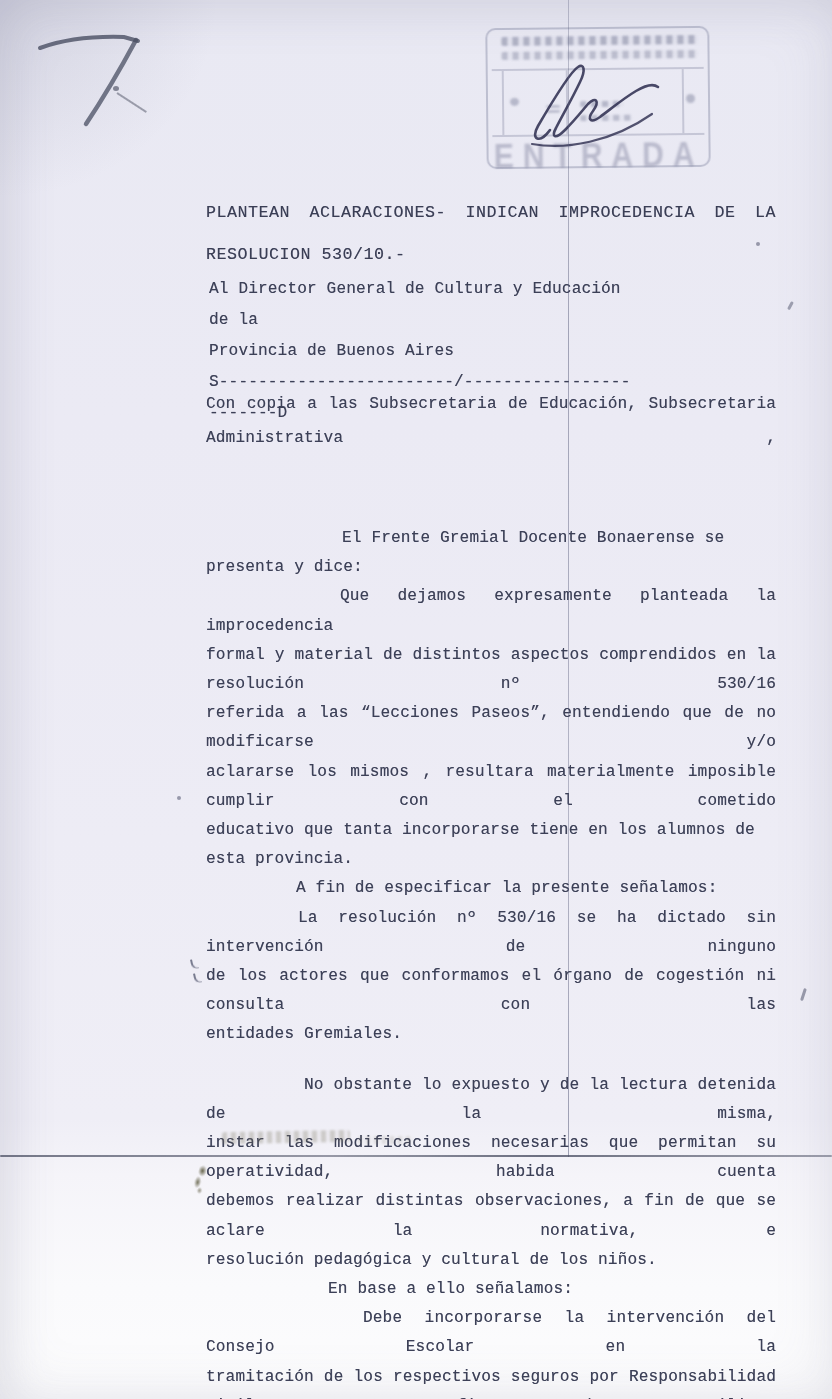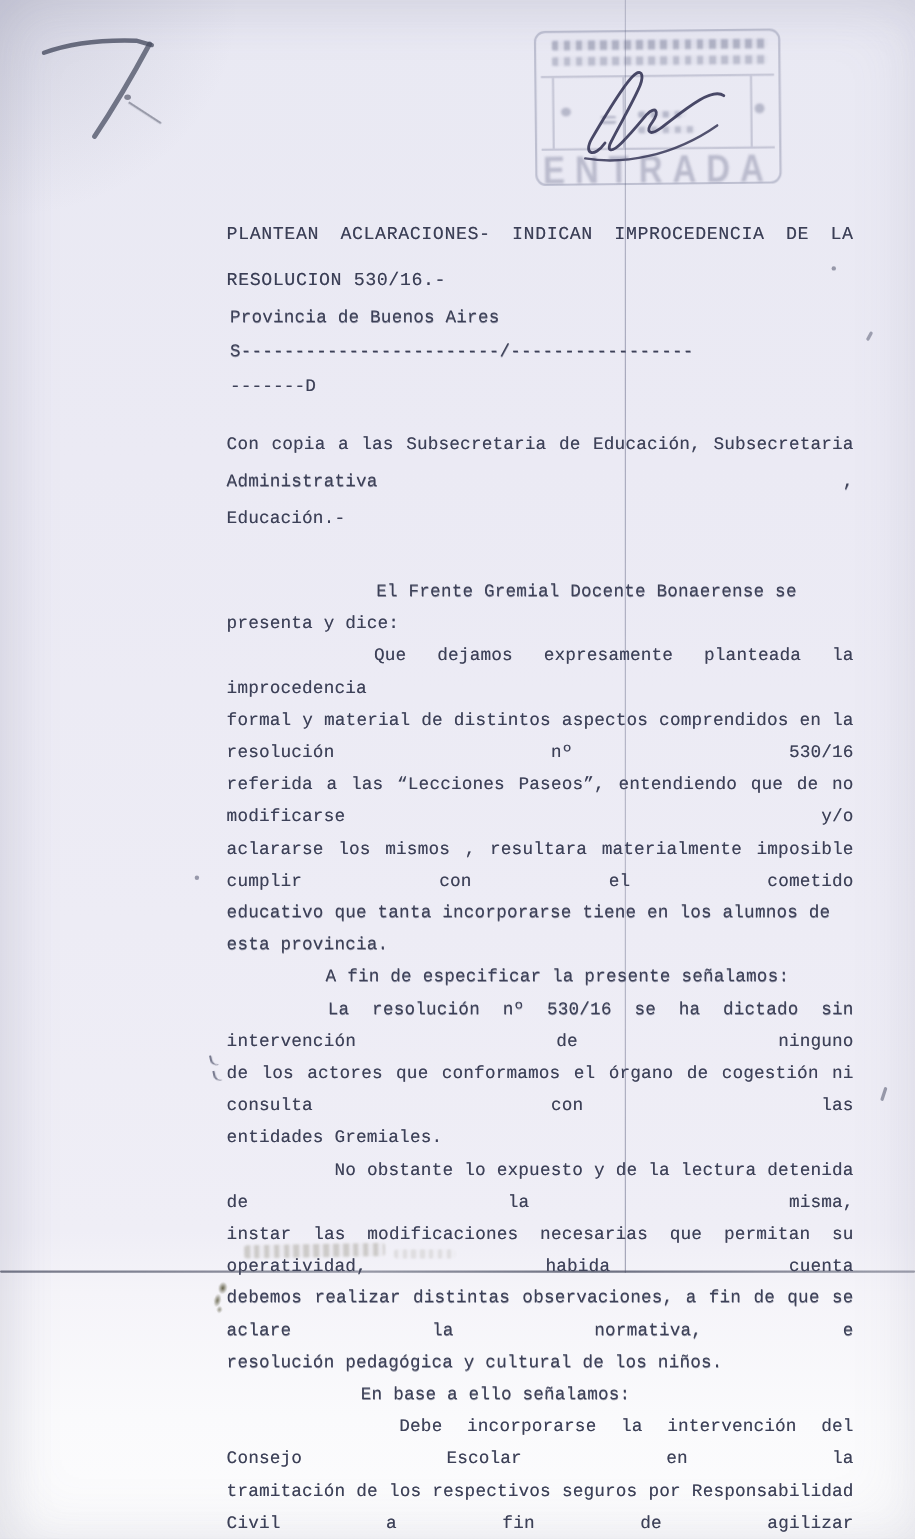--- a/index.html
+++ b/index.html
@@ -119,42 +119,42 @@
     <div class="stamp-word">ENTRADA</div>
   </div>
 
   <svg class="signature" viewBox="0 0 170 100">
     <path d="M30 74 C20 88 10 84 18 70 C32 46 50 16 58 11 C64 7 66 14 60 26 C52 43 42 60 36 72 C31 81 35 84 45 74 C55 64 62 55 68 48 C76 40 80 45 73 55 C67 63 70 68 80 61 C92 52 104 42 116 35 C126 29 134 28 138 31" fill="none" stroke="rgba(44,44,78,0.85)" stroke-width="2.6" stroke-linecap="round"></path>
     <path d="M12 88 C46 94 92 86 132 58" fill="none" stroke="rgba(44,44,78,0.8)" stroke-width="2.2" stroke-linecap="round"></path>
   </svg>
 
   <div class="tblock title-block">
       <div class="line just">PLANTEAN ACLARACIONES- INDICAN IMPROCEDENCIA DE LA</div>
-      <div class="line">RESOLUCION 530/16.-</div>
+      <div class="line">RESOLUCION 530/10.-</div>
     </div>
   <div class="tblock recipient-block">
+      <div class="line">Al  Director General de Cultura y Educación de la</div>
       <div class="line">Provincia de Buenos Aires</div>
       <div class="line">S------------------------/------------------------D</div>
     </div>
   <div class="tblock copy-block">
       <div class="line just">Con copia a las Subsecretaria de Educación, Subsecretaria Administrativa ,</div>
-      <div class="line">Educación.-</div>
     </div>
   <div class="tblock body-block">
       <div class="line" style="text-indent: 136px;">El Frente Gremial Docente Bonaerense se presenta y dice:</div>
       <div class="line just" style="text-indent: 134px;">Que dejamos expresamente planteada la improcedencia</div>
       <div class="line just">formal y material de distintos aspectos comprendidos en la resolución nº 530/16</div>
       <div class="line just">referida a las “Lecciones Paseos”, entendiendo que de no modificarse y/o</div>
       <div class="line just">aclararse los mismos , resultara materialmente imposible cumplir con el cometido</div>
       <div class="line">educativo que tanta incorporarse tiene en los alumnos de esta provincia.</div>
       <div class="line" style="text-indent: 90px;">A fin de especificar la presente señalamos:</div>
       <div class="line just" style="text-indent: 92px;">La resolución nº 530/16 se ha dictado sin intervención de ninguno</div>
       <div class="line just">de los actores que conformamos el órgano de cogestión ni consulta con las</div>
       <div class="line">entidades Gremiales.</div>
-      <div class="line just" style="text-indent: 98px;">No obstante lo expuesto y de la lectura detenida de la misma,</div>
+      <div class="line just" style="text-indent: 98px; margin-top: 21px;">No obstante lo expuesto y de la lectura detenida de la misma,</div>
       <div class="line just">instar las modificaciones necesarias que permitan su operatividad, habida cuenta</div>
       <div class="line just">debemos realizar distintas observaciones, a fin de que se aclare la normativa, e</div>
       <div class="line">resolución pedagógica y cultural de los niños.</div>
       <div class="line" style="text-indent: 122px;">En base a ello señalamos:</div>
       <div class="line just" style="text-indent: 157px;">Debe incorporarse la intervención del Consejo Escolar en la</div>
       <div class="line just">tramitación de los respectivos seguros por Responsabilidad Civil a fin de agilizar</div>
     </div>
 
   <div class="fold-v"></div>
   <div class="fold-h"></div>

